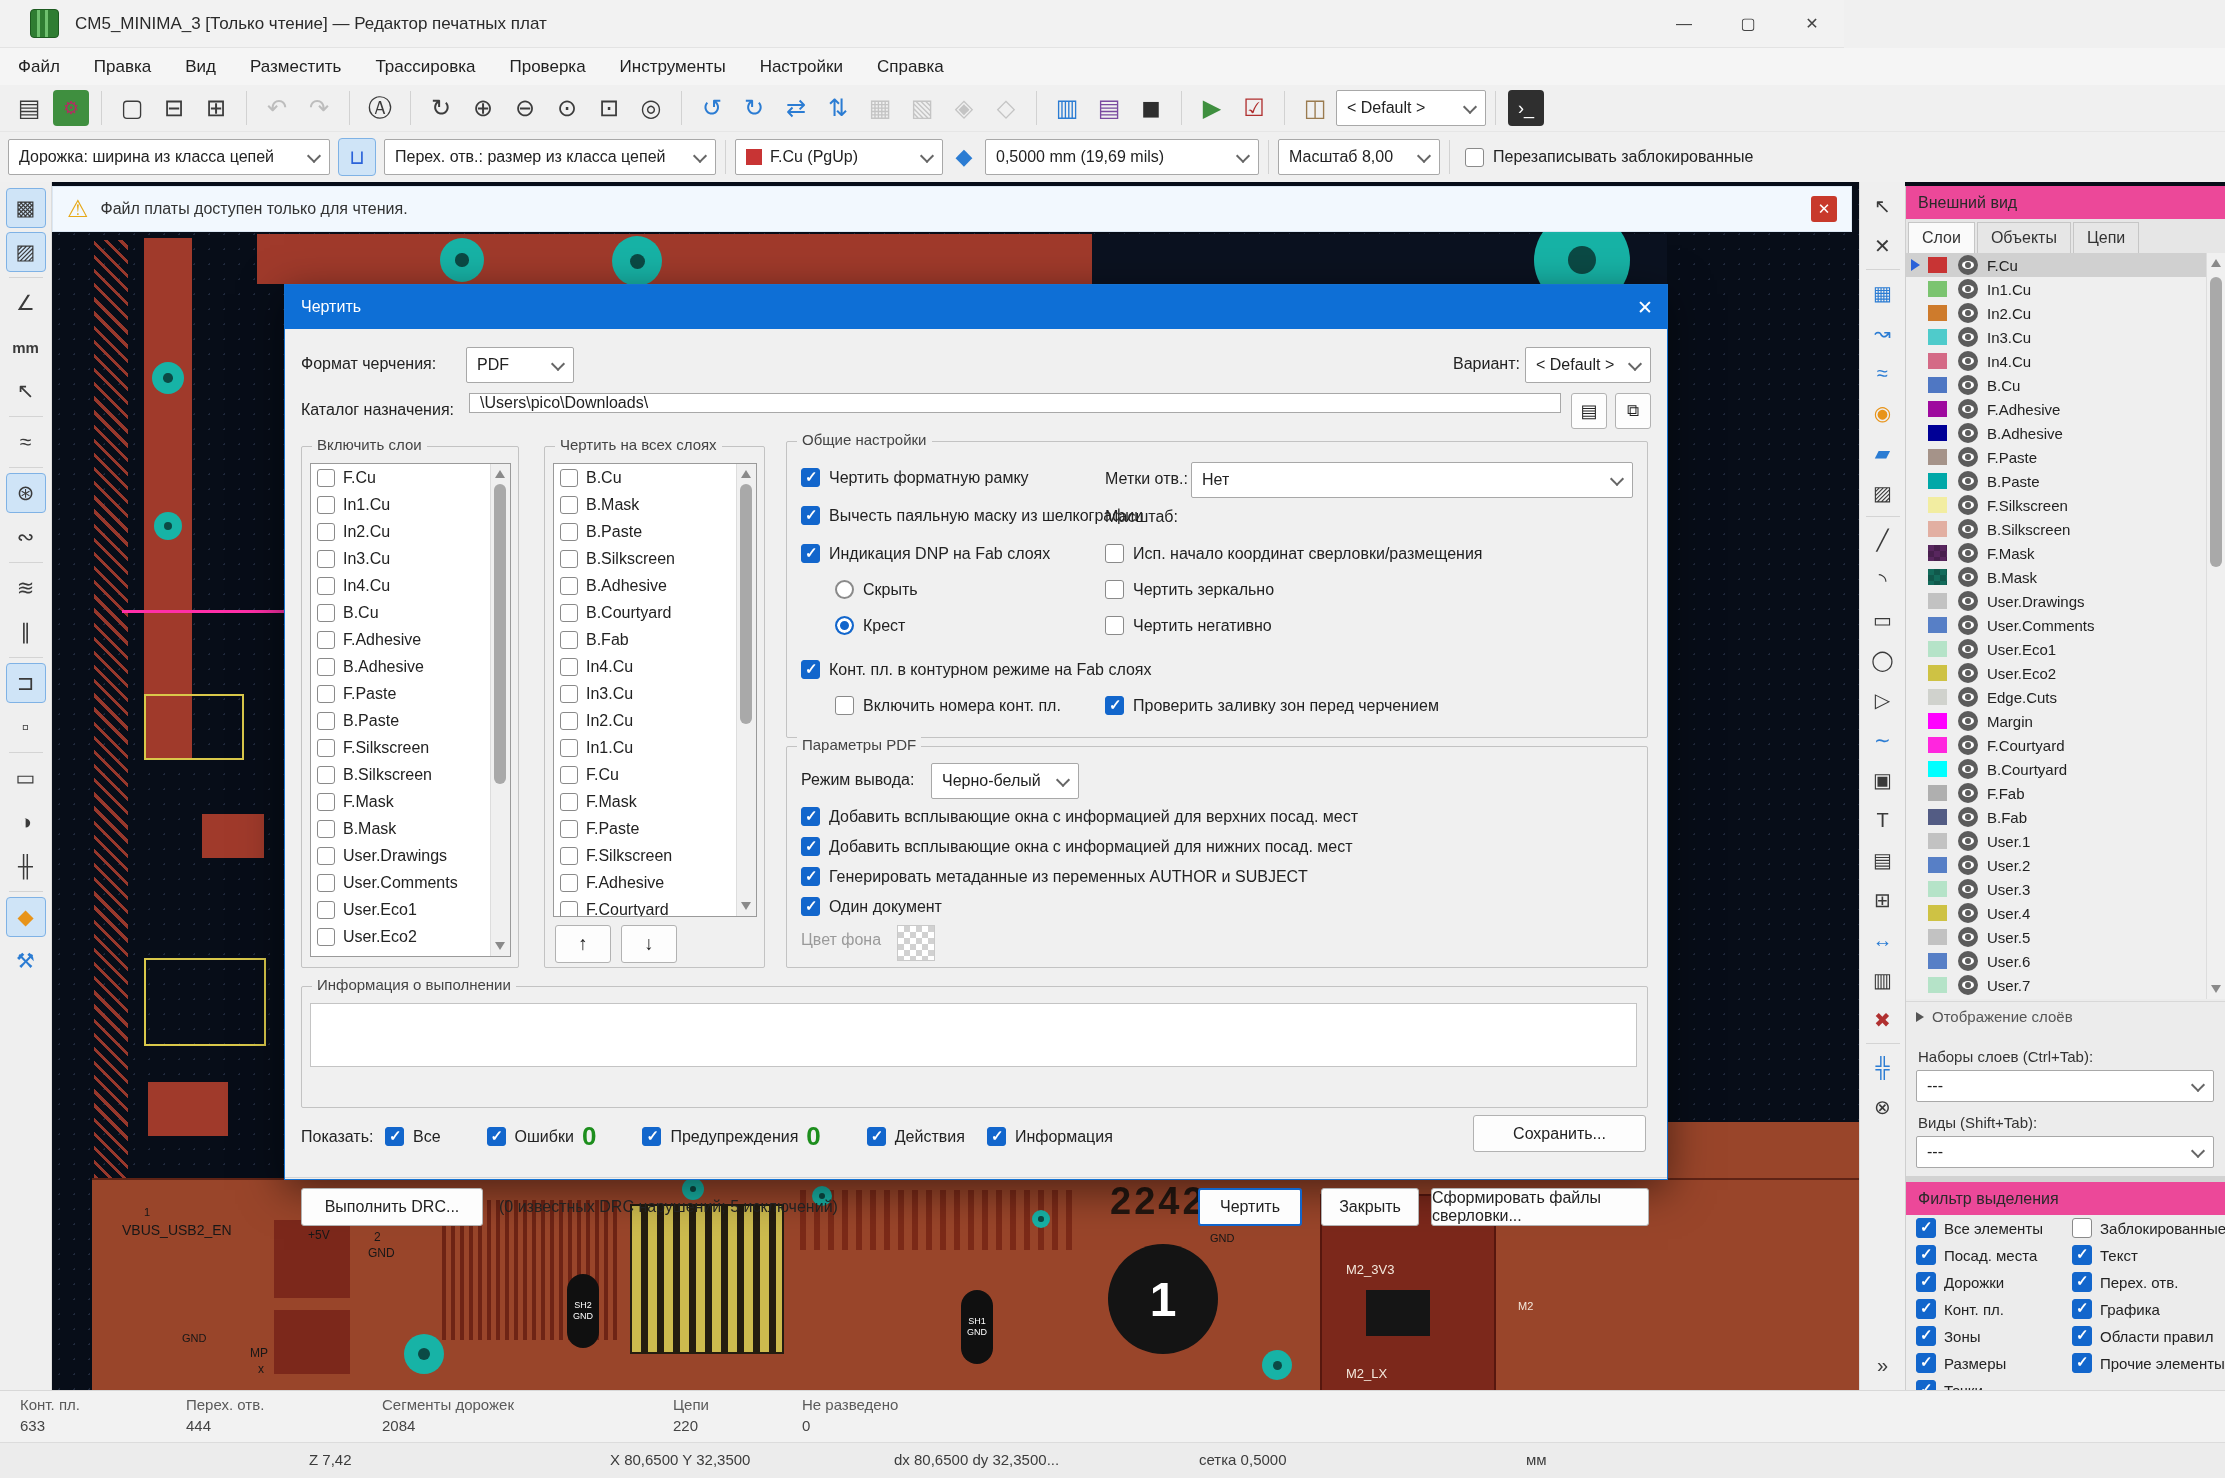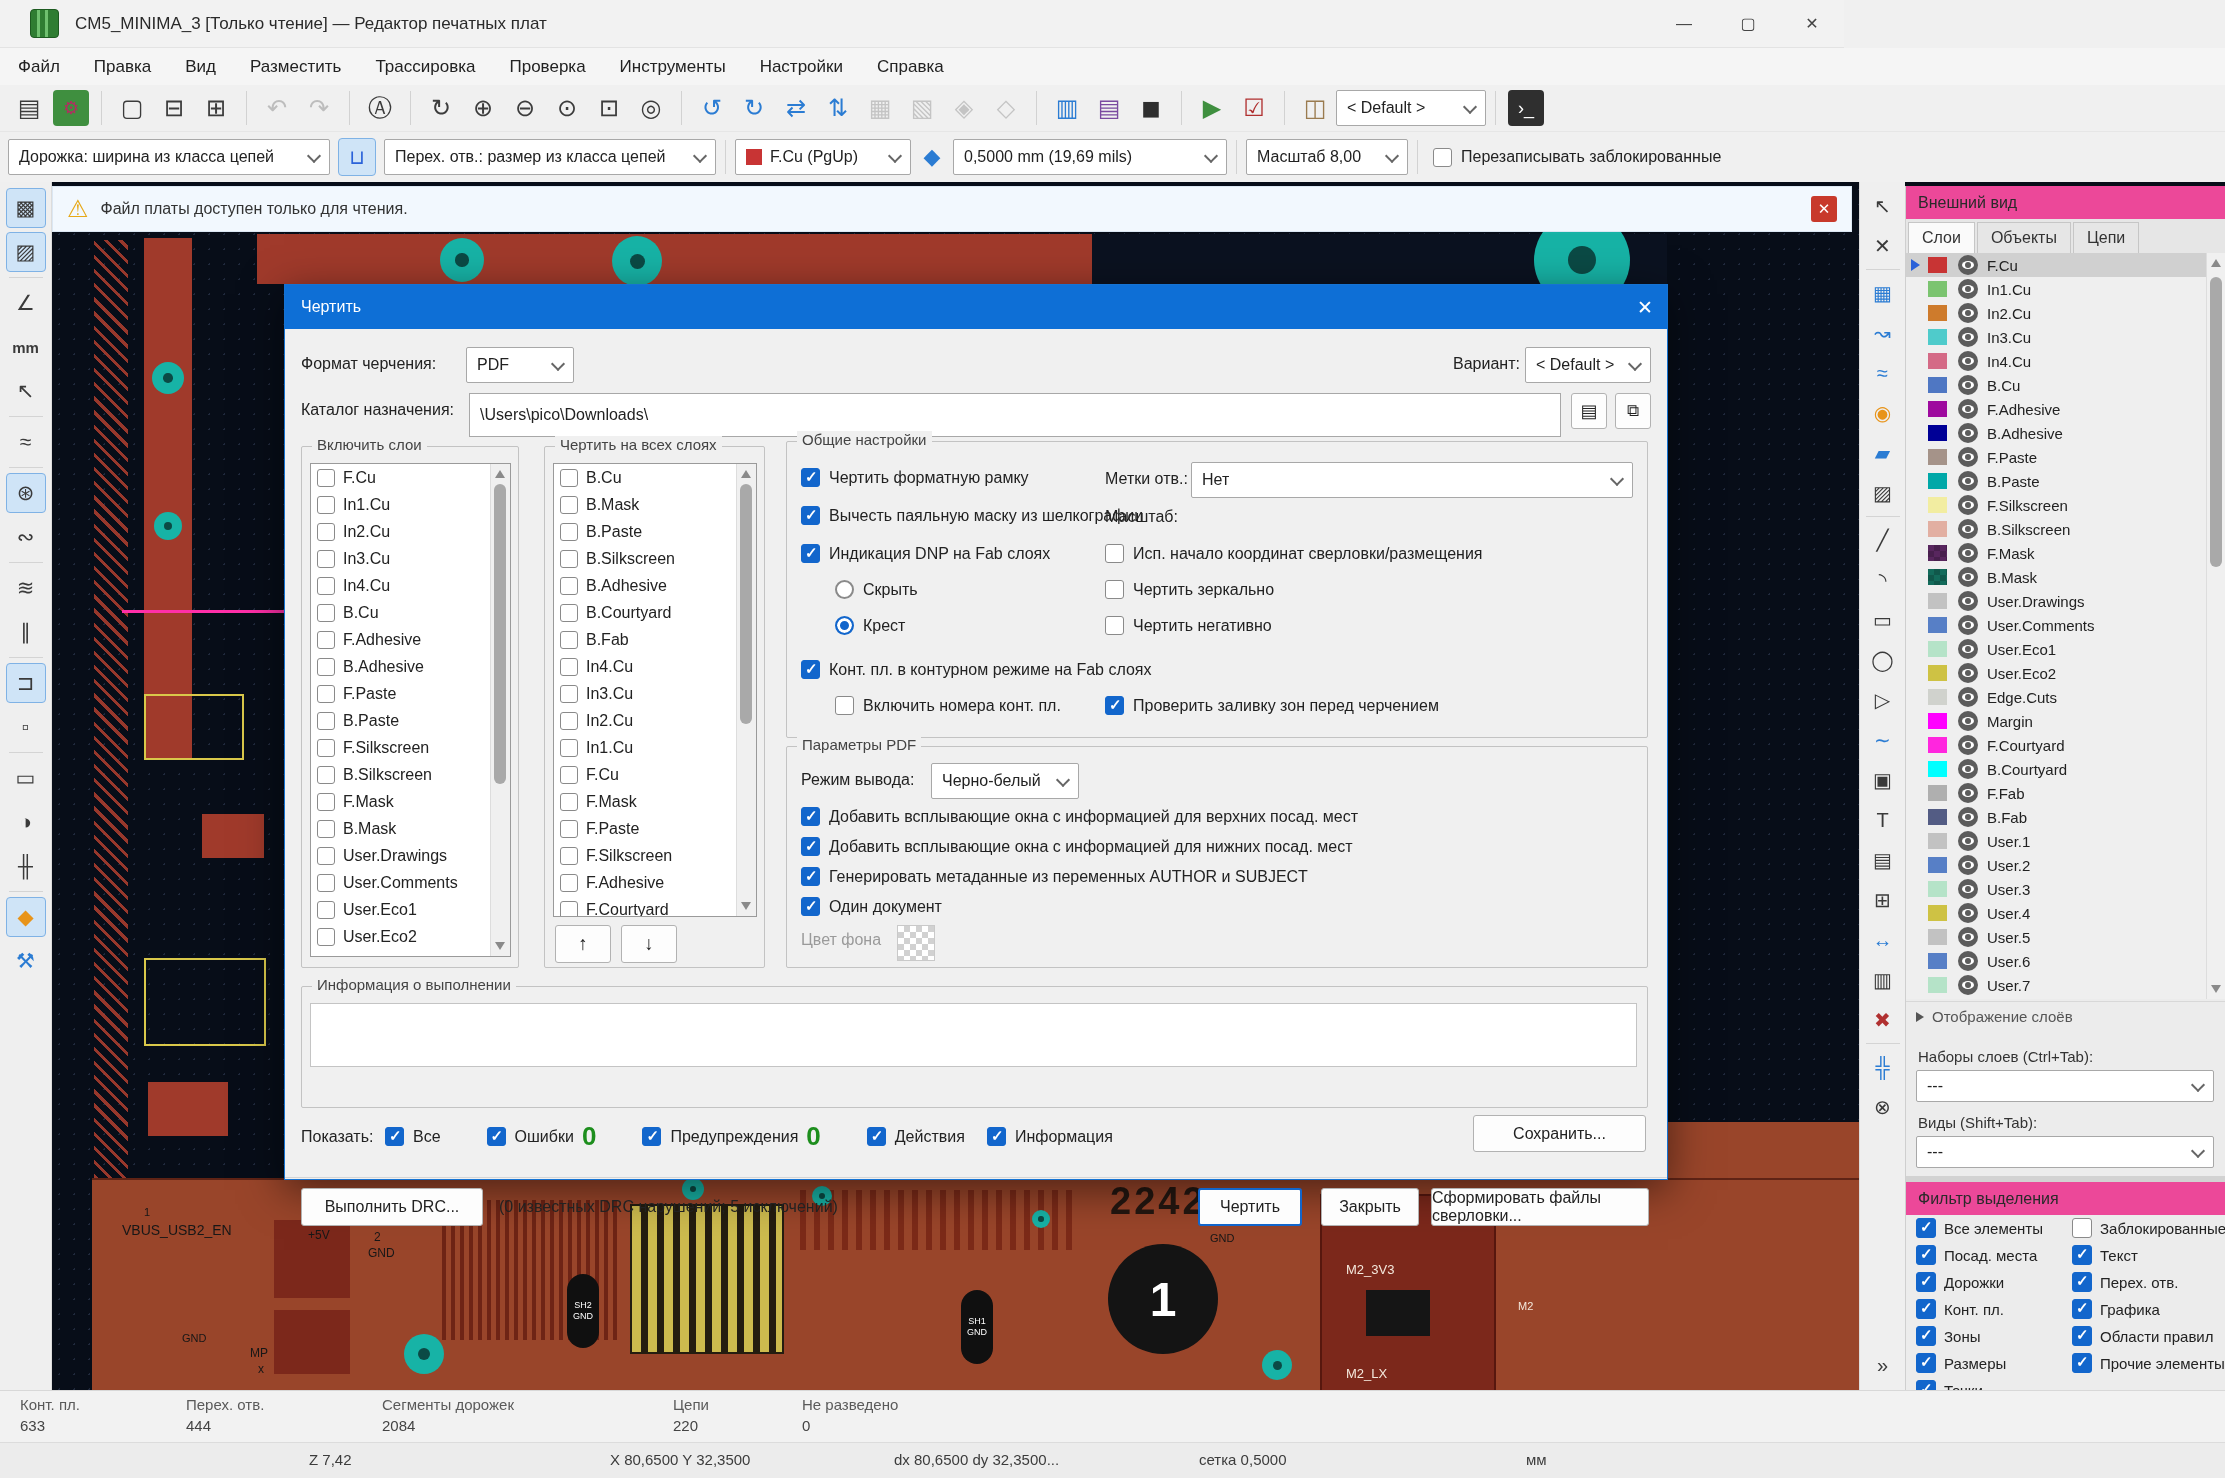--- a/index.html
+++ b/index.html
@@ -206,21 +206,21 @@
     <div class="dd" style="width:322px">
       <span class="txt">Дорожка: ширина из класса цепей</span>
         <span class="chev"></span>
     </div>
     <div class="ticon" style="background:#cfe4f7;border:1px solid #7fb2e5;margin:0 8px;font-size:20px;color:#2b62d9">⊔</div>
     <div class="dd" style="width:332px">
       <span class="txt">Перех. отв.: размер из класса цепей</span>
         <span class="chev"></span>
     </div>
     <div class="tsep"></div>
-    <div class="dd" style="width:176px">
+    <div class="dd" style="width:208px">
       <span class="sw" style="background: rgb(200, 52, 52);"></span>
       <span class="txt">F.Cu (PgUp)</span>
         <span class="chev"></span>
     </div>
     <div class="ticon" style="font-size:22px;color:#2b7cd3">◆</div>
     <div class="dd" style="width:274px">
       <span class="txt">0,5000 mm (19,69 mils)</span>
         <span class="chev"></span>
     </div>
     <div class="tsep"></div>
@@ -340,21 +340,21 @@
         <span class="txt">PDF</span>
           <span class="chev"></span>
       </div>
       <span class="dlg-label" style="left:1168px;top:70px">Вариант:</span>
       <div class="dd" style="position:absolute;left:1240px;top:62px;width:126px">
         <span class="txt">&lt; Default &gt;</span>
           <span class="chev"></span>
       </div>
 
       <span class="dlg-label" style="left:16px;top:116px">Каталог назначения:</span>
-      <div style="position:absolute;left:184px;top:108px;width:1092px;height:44px;background:#fff;border:1px solid #a8a8a8;display:flex;align-items:center;padding-left:10px;font-size:16px;box-sizing:border-box">
+      <div style="position:absolute;left:184px;top:108px;width:1092px;height:20px;background:#fff;border:1px solid #a8a8a8;display:flex;align-items:center;padding-left:10px;font-size:16px;box-sizing:border-box">
         <span>\Users\pico\Downloads\</span>
       </div>
       <div class="btn" style="position:absolute;left:1286px;top:108px;width:36px;height:36px;font-size:18px">▤</div>
       <div class="btn" style="position:absolute;left:1330px;top:108px;width:36px;height:36px;font-size:17px">⧉</div>
 
       <div class="group" style="left:16px;top:161px;width:216px;height:520px">
         <span class="group-title">Включить слои</span>
         <div class="listbox" style="left:8px;top:16px;width:199px;height:492px">
           <div id="include-rows">
               <div class="listrow">

